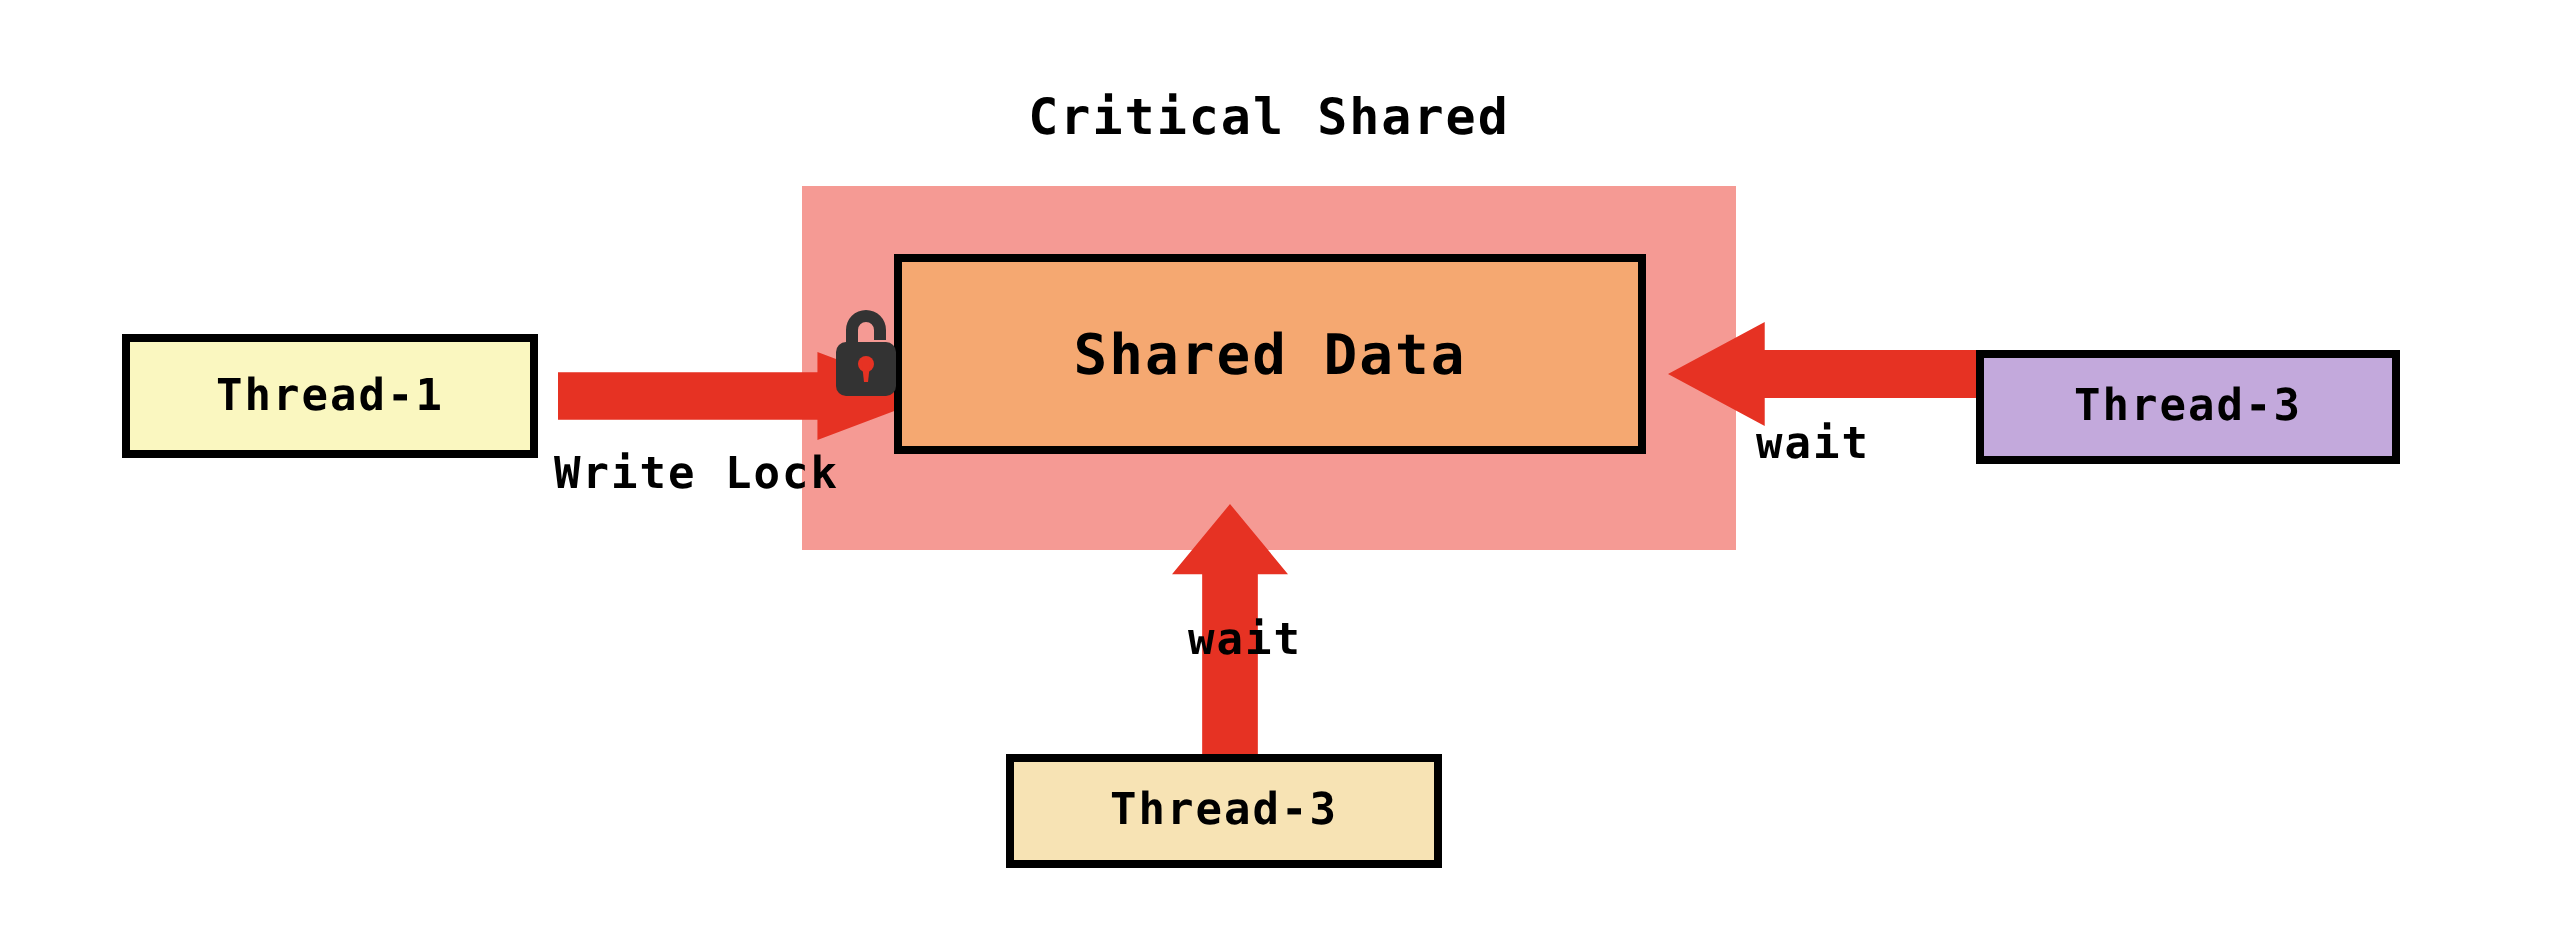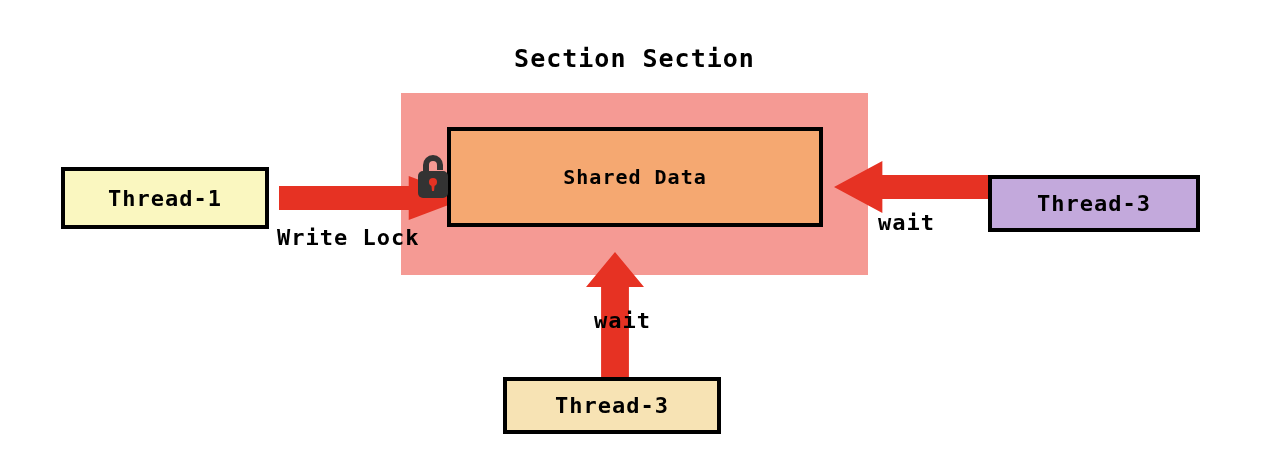--- a/index.html
+++ b/index.html
@@ -52,21 +52,21 @@
     width: 376px;
     height: 100px;
     background: #F5A871;
     border: 4px solid #000000;
     box-sizing: border-box;
     display: flex;
     align-items: center;
     justify-content: center;
   }
   .shared-data-label {
-    font-size: 20px;
+    font-size: 28px;
     font-weight: bold;
     letter-spacing: 1px;
     color: #000000;
     white-space: nowrap;
   }
 
   
   .thread-box {
     border: 4px solid #000000;
     box-sizing: border-box;
@@ -153,21 +153,21 @@
     width: 40px;
     height: 54px;
   }
   .lock-icon svg { display: block; width: 40px; height: 54px; }
 </style>
 </head>
 <body>
 
 <div id="canvas">
 
-  <div class="abs diagram-title">Section Section</div>
+  <div class="abs diagram-title">Critical Shared</div>
 
   <div class="abs critical-section"></div>
 
   <div class="abs arrow arrow-write-lock"></div>
 
   <div class="abs arrow arrow-wait-right"></div>
 
   <div class="abs arrow arrow-wait-bottom"></div>
 
   <div class="abs shared-data">

